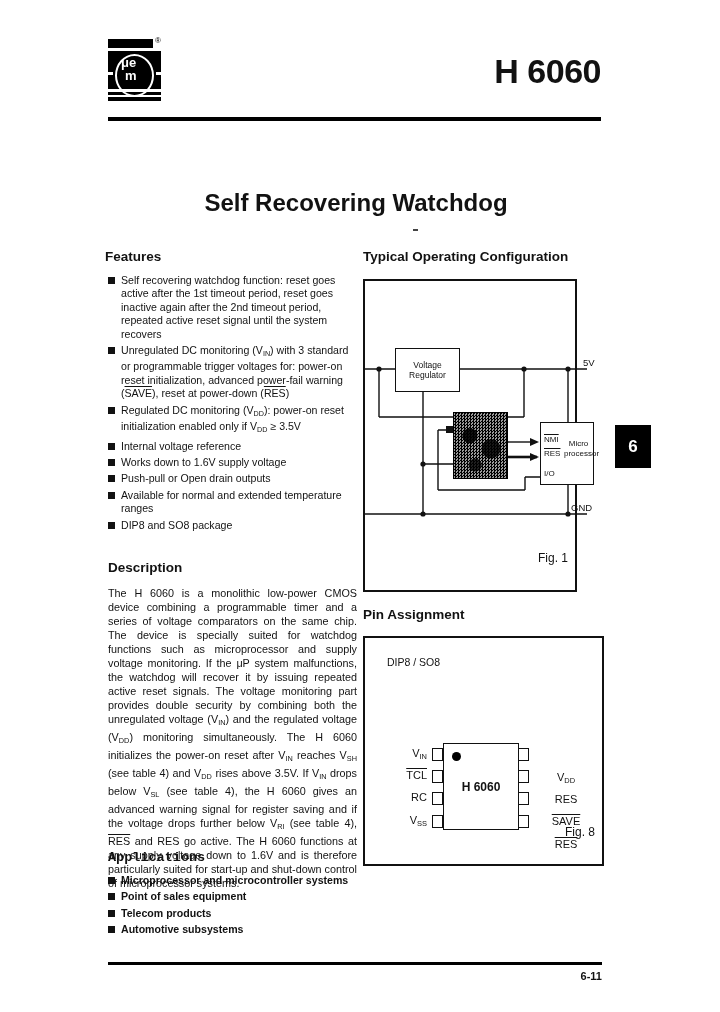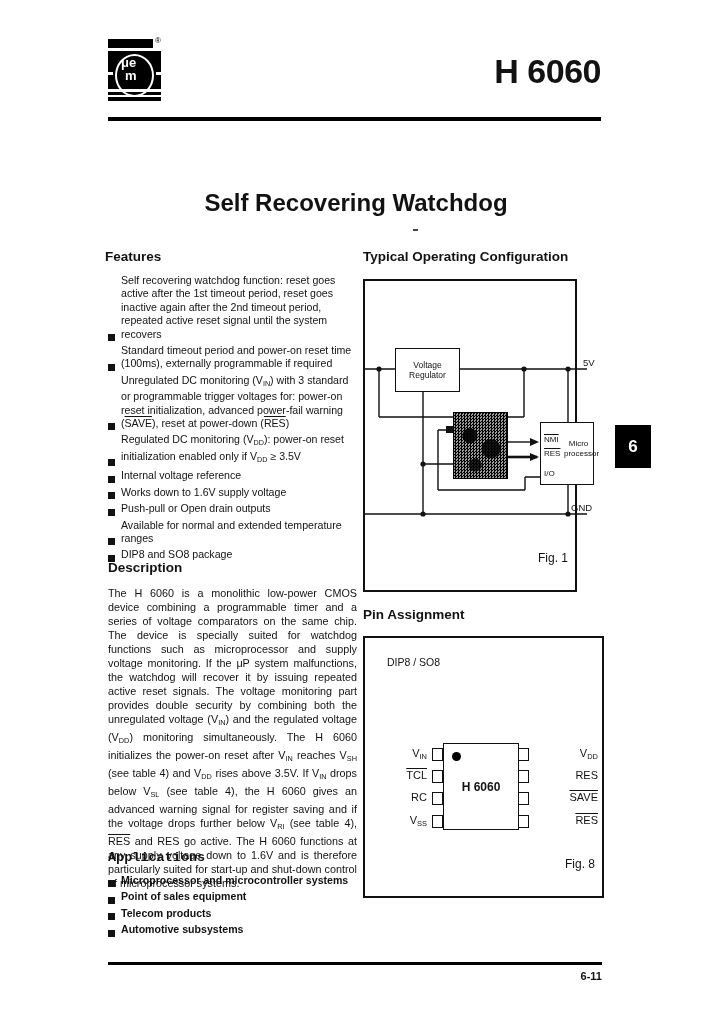--- a/index.html
+++ b/index.html
@@ -23,28 +23,28 @@
   .logo-tickL{position:absolute;left:0;top:21px;width:5px;height:3px;background:#fff;}
   .logo-tickR{position:absolute;right:0;top:21px;width:5px;height:3px;background:#fff;}
   .part-number{left:300px;top:52px;width:301px;text-align:right;font-size:34px;font-weight:bold;letter-spacing:-0.5px;}
   .header-rule{left:108px;top:117px;width:493px;height:3.5px;background:#000;}
   .doc-title{left:110px;top:189px;width:492px;text-align:center;font-size:24px;font-weight:bold;}
   .title-dash{left:413px;top:229px;width:5px;height:2px;background:#444;}
   
   .h2{font-size:13.5px;font-weight:bold;}
   
   .bullet-list{width:250px;}
-  .bullet-item{display:flex;gap:6px;margin-bottom:3px;font-size:10.6px;line-height:13.4px;align-items:flex-end;}
+  .bullet-item{display:flex;gap:6px;margin-bottom:3px;font-size:10.6px;line-height:13.4px;}
   .bullet-sq{flex:0 0 auto;width:7px;height:7px;background:#121212;margin-top:3px;}
   
   .desc-para{width:249px;font-size:10.8px;line-height:14px;text-align:justify;}
   
   .figure-box{border:2px solid #111;box-sizing:border-box;background:#fff;}
   .fig1-box{left:363px;top:279px;width:214px;height:313px;}
-  .fig2-box{left:363px;top:636px;width:241px;height:262px;}
+  .fig2-box{left:363px;top:636px;width:241px;height:230px;}
   .fig-caption{position:absolute;right:7px;bottom:25px;font-size:12px;}
   .fig-svg{position:absolute;left:0;top:0;}
   .blockbox{position:absolute;border:1.5px solid #111;background:#fff;box-sizing:border-box;}
   .reg-box{left:30px;top:67px;width:65px;height:44px;display:flex;align-items:center;justify-content:center;
            text-align:center;font-size:8.5px;line-height:10px;}
   .chip-dither{position:absolute;left:88px;top:131px;width:55px;height:67px;border:1px solid #000;box-sizing:border-box;
     background-image:
       radial-gradient(circle at 30% 35%, rgba(0,0,0,.9) 0 7px, transparent 8px),
       radial-gradient(circle at 70% 55%, rgba(0,0,0,.85) 0 9px, transparent 10px),
       radial-gradient(circle at 40% 80%, rgba(0,0,0,.8) 0 6px, transparent 7px),
@@ -61,21 +61,21 @@
   
   .pkg-label{position:absolute;left:22px;top:18px;font-size:10.5px;}
   .dip-chip{left:78px;top:105px;width:76px;height:87px;display:flex;align-items:center;justify-content:center;
             font-size:12px;font-weight:bold;}
   .pin1-dot{position:absolute;left:8px;top:8px;width:9px;height:9px;border-radius:50%;background:#000;}
   .pin{position:absolute;width:11px;height:13px;border:1.5px solid #111;background:#fff;box-sizing:border-box;}
   .pinL{left:67px;} .pinR{left:153px;}
   .pr0{top:110px;} .pr1{top:132px;} .pr2{top:154px;} .pr3{top:177px;}
   .pin-label{position:absolute;font-size:11px;height:15px;line-height:14px;}
   .pin-label-left{left:0;width:62px;text-align:right;}
-  .pin-label-right{left:169px;width:64px;text-align:right;}
+  .pin-label-right{left:169px;width:64px;text-align:center;margin-top:24px;}
   .plr0{top:108px;} .plr1{top:130px;} .plr2{top:152px;} .plr3{top:175px;}
   
   .section-tab{left:615px;top:425px;width:36px;height:43px;background:#000;color:#fff;
                display:flex;align-items:center;justify-content:center;font-size:17px;font-weight:bold;}
   .footer-rule{left:108px;top:962px;width:494px;height:3px;background:#000;}
   .page-number{left:480px;top:970px;width:122px;text-align:right;font-size:11px;font-weight:bold;}
 </style>
 </head>
 <body>
 
@@ -101,24 +101,20 @@
   <div class="abs title-dash"></div>
 
   <div class="abs h2" style="left:105px;top:249px;">Features</div>
   <div class="abs bullet-list" style="left:108px;top:274px;">
 
       <div class="bullet-item">
         <span class="bullet-sq"></span>
         <span>Self recovering watchdog function: reset goes active after the 1st timeout period, reset goes inactive again after the 2nd timeout period, repeated active reset signal until the system recovers</span>
       </div>
 
-      <div class="bullet-item">
-        <span class="bullet-sq"></span>
-        <span>Standard timeout period and power-on reset time (100ms), externally programmable if required</span>
-      </div>
 
       <div class="bullet-item">
         <span class="bullet-sq"></span>
         <span>Unregulated DC monitoring (V<sub>IN</sub>) with 3 standard or programmable trigger voltages for: power-on reset initialization, advanced power-fail warning (<span class="ov">SAVE</span>), reset at power-down (<span class="ov">RES</span>)</span>
       </div>
 
       <div class="bullet-item">
         <span class="bullet-sq"></span>
         <span>Regulated DC monitoring (V<sub>DD</sub>): power-on reset initialization enabled only if V<sub>DD</sub> ≥ 3.5V</span>
       </div>

